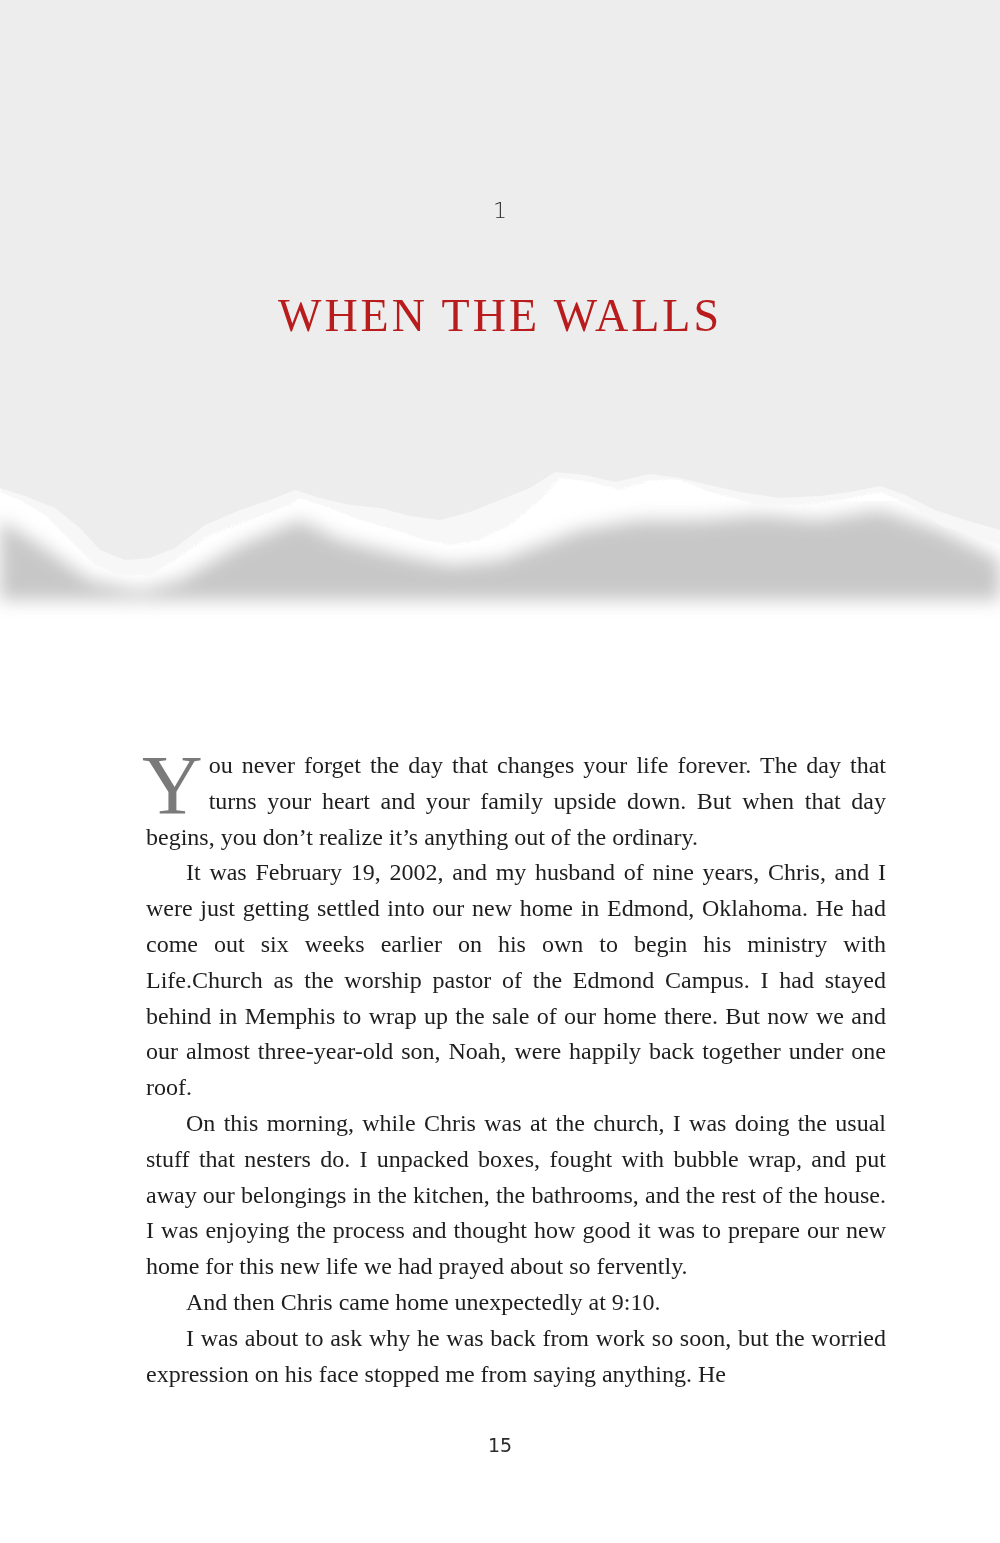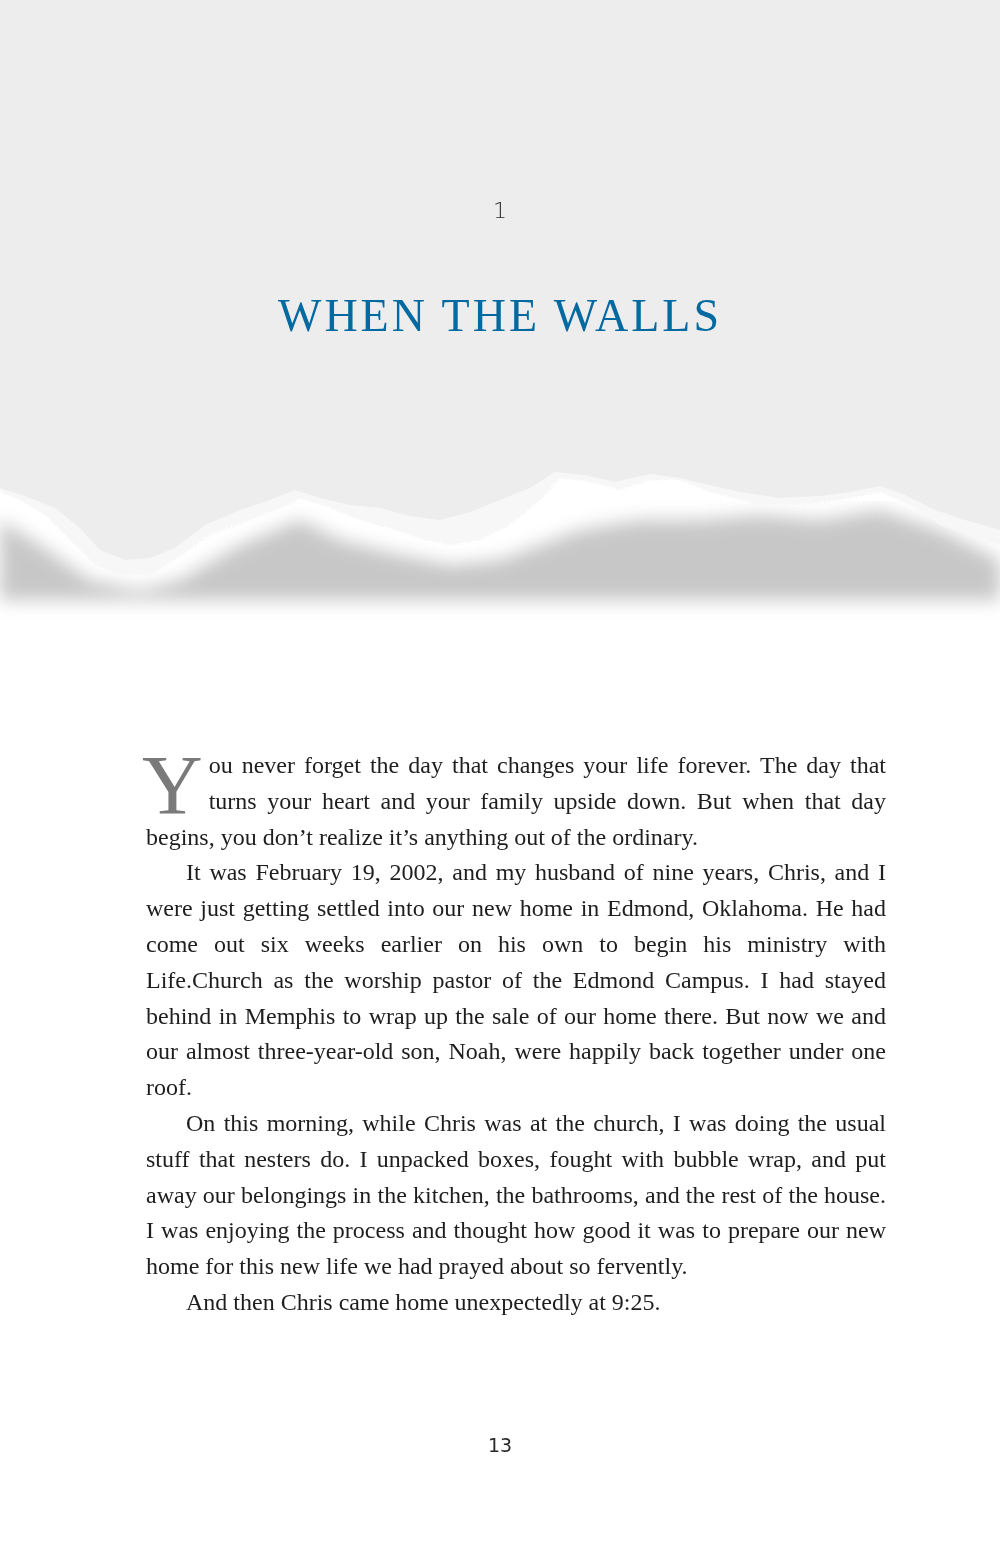--- a/index.html
+++ b/index.html
@@ -11,21 +11,21 @@
       position: absolute; left: 0; top: 0; width: 1000px; height: 640px;
     }
     .paper svg { position: absolute; left: 0; top: 0; }
     .chapter-num {
       position: absolute; top: 198px; left: 0; width: 1000px; text-align: center;
       font-family: "DejaVu Sans", sans-serif; font-size: 22px; color: #2a2a2a; font-weight: 300;
     }
     .chapter-title {
       position: absolute; top: 282px; left: 0; width: 1000px; text-align: center;
       font-family: "Liberation Serif", serif; font-size: 46px; line-height: 68px;
-      letter-spacing: 3px; color: #0369a1; text-transform: uppercase;
+      letter-spacing: 3px; color: #b91c1c; text-transform: uppercase;
     }
     .chapter-title .line { display: block; }
     .body-text {
       position: absolute; top: 748px; left: 146px; width: 740px;
       font-family: "Liberation Serif", serif; font-size: 24px; line-height: 35.8px;
       color: #1e1e1e; text-align: justify;
     }
     .body-text p { margin: 0; text-indent: 40px; }
     .body-text p.first { text-indent: 0; }
     .drop-cap {
@@ -64,16 +64,17 @@
     <span class="line">When the Walls</span>
   </div>
 </div>
 
 <div class="body-text">
   <p class="first">
     <span class="drop-cap">Y</span><span>ou never forget the day that changes your life forever. The day that turns your heart and your family upside down. But when that day begins, you don’t realize it’s anything out of the ordinary.</span>
   </p>
   <p>It was February 19, 2002, and my husband of nine years, Chris, and I were just getting settled into our new home in Edmond, Oklahoma. He had come out six weeks earlier on his own to begin his ministry with Life.Church as the worship pastor of the Edmond Campus. I had stayed behind in Memphis to wrap up the sale of our home there. But now we and our almost three-year-old son, Noah, were happily back together under one roof.</p>
   <p>On this morning, while Chris was at the church, I was doing the usual stuff that nesters do. I unpacked boxes, fought with bubble wrap, and put away our belongings in the kitchen, the bathrooms, and the rest of the house. I was enjoying the process and thought how good it was to prepare our new home for this new life we had prayed about so fervently.</p>
-  <p>And then Chris came home unexpectedly at 9:25.</p>
+  <p>And then Chris came home unexpectedly at 9:10.</p>
+  <p>I was about to ask why he was back from work so soon, but the worried expression on his face stopped me from saying anything. He</p>
 </div>
 
-<div class="page-number">13</div>
+<div class="page-number">15</div>
 
 </body></html>

